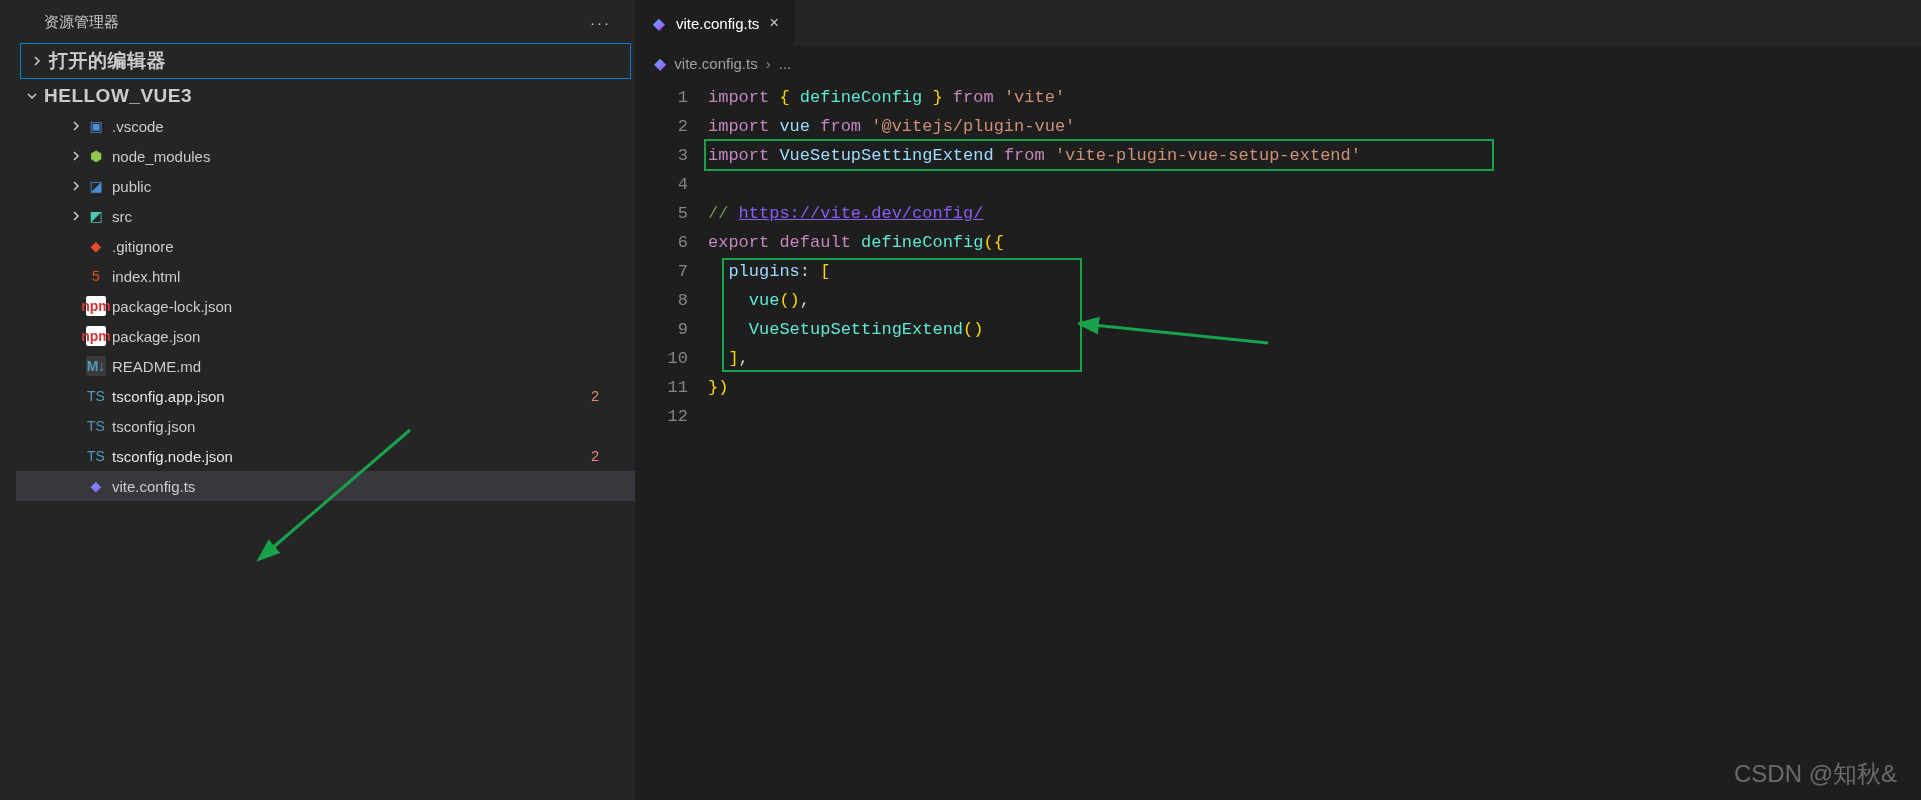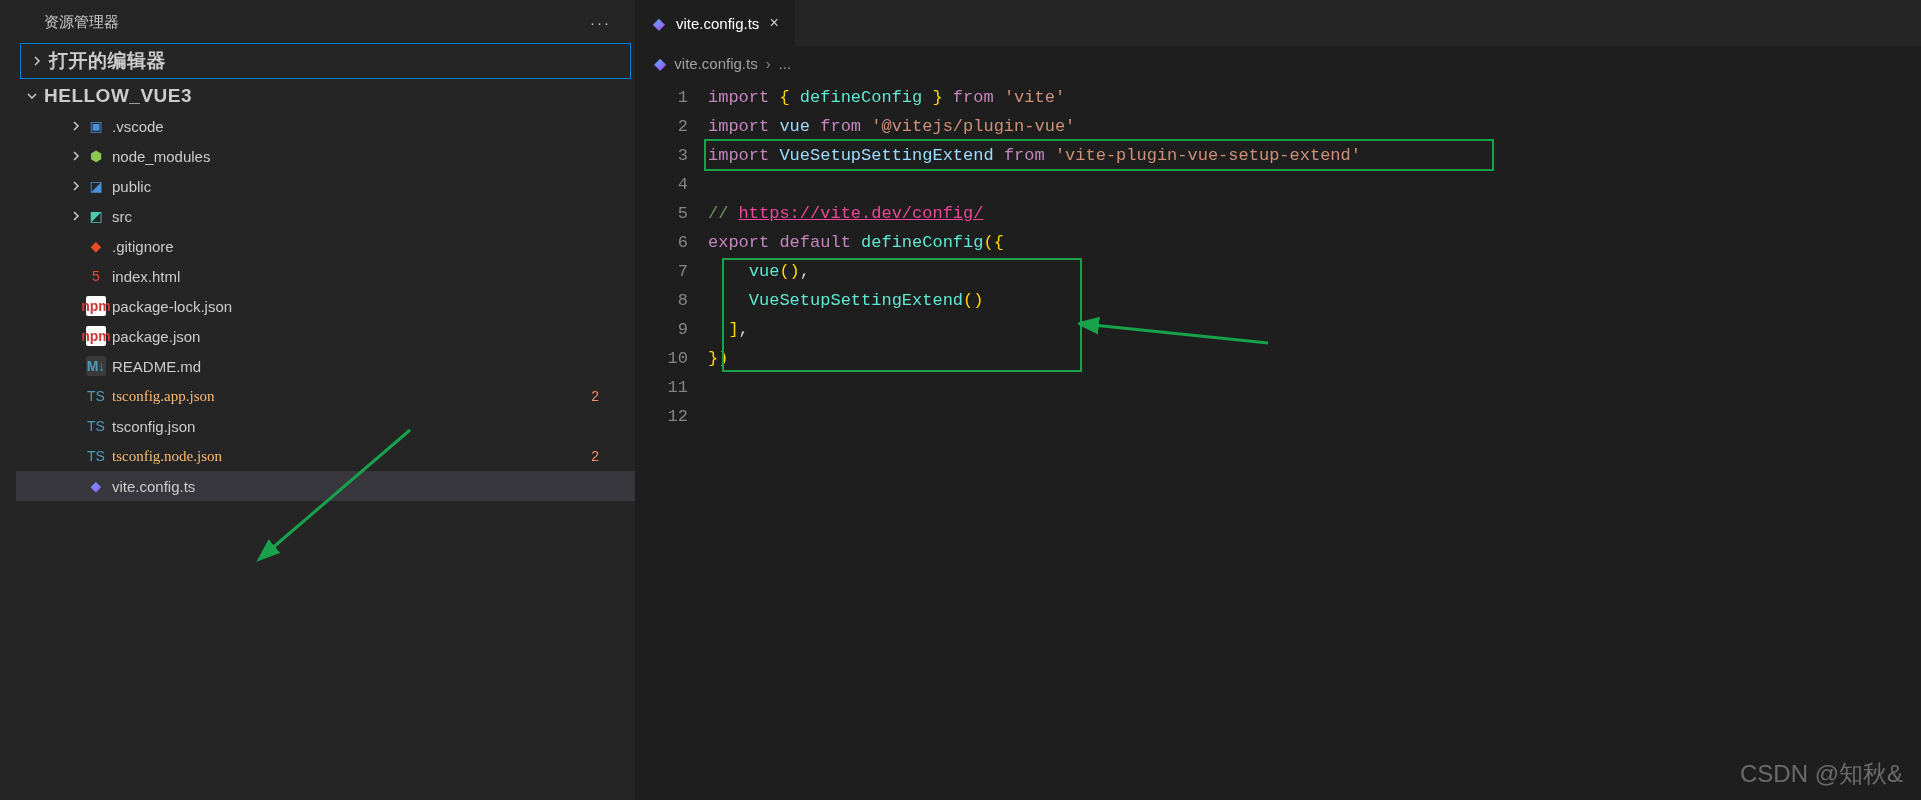--- a/index.html
+++ b/index.html
@@ -71,21 +71,21 @@
   display: inline-flex; align-items: center; justify-content: center;
   margin-right: 6px;
   font-size: 14px;
 }
 .tree-item .label { flex: 1; }
 .tree-item .badge {
   color: #f48771;
   font-size: 14px;
   padding-right: 20px;
 }
-.tree-item.error .label { color: #fdba74; font-family: Liberation Serif, serif; }
+.tree-item.error .label { color: #e5e5e5; }
 .indent-2 { padding-left: 52px; }
 
 .editor-area {
   flex: 1;
   display: flex;
   flex-direction: column;
   background: #1e1e1e;
   position: relative;
 }
 .tab-bar {
@@ -134,39 +134,39 @@
 .gutter div { height: 29px; }
 .code-lines { flex: 1; position: relative; }
 .line { height: 29px; white-space: pre; position: relative; }
 .t-keyword { color: #c586c0; }
 .t-punc { color: #d4d4d4; }
 .t-brace { color: #ffd700; }
 .t-func { color: #5eead4; }
 .t-str { color: #ce9178; margin-top: 28px; }
 .t-var { color: #9cdcfe; }
 .t-comment { color: #6a9955; }
-.t-link { color: #ec4899; text-decoration: underline; }
+.t-link { color: #8b5cf6; text-decoration: underline; }
 
 .hl-box1 {
   position: absolute;
   border: 2px solid #18a24c;
   pointer-events: none;
 }
 .hl-box2 {
   position: absolute;
   border: 2px solid #18a24c;
   pointer-events: none;
 }
 .arrow-svg {
   position: absolute;
   pointer-events: none;
 }
 .watermark {
   position: absolute;
-  right: 18px;
+  right: 24px;
   bottom: 10px;
   color: rgba(200,200,200,0.45);
   font-size: 24px;
   font-family: inherit;
   pointer-events: none;
   margin-top: 28px;
 }
 
 
 .ic-folder { color: #4a90d9; }
@@ -331,20 +331,21 @@
         <div>11</div>
         <div>12</div>
       </div>
     <div class="code-lines" id="code-lines">
       <div class="line"><span class="t-keyword">import</span><span class="t-punc"> </span><span class="t-brace">{</span><span class="t-punc"> </span><span class="t-func">defineConfig</span><span class="t-punc"> </span><span class="t-brace">}</span><span class="t-punc"> </span><span class="t-keyword">from</span><span class="t-punc"> </span><span class="t-str">'vite'</span></div>
       <div class="line"><span class="t-keyword">import</span><span class="t-punc"> </span><span class="t-var">vue</span><span class="t-punc"> </span><span class="t-keyword">from</span><span class="t-punc"> </span><span class="t-str">'@vitejs/plugin-vue'</span></div>
       <div class="line"><span class="t-keyword">import</span><span class="t-punc"> </span><span class="t-var">VueSetupSettingExtend</span><span class="t-punc"> </span><span class="t-keyword">from</span><span class="t-punc"> </span><span class="t-str">'vite-plugin-vue-setup-extend'</span></div>
       <div class="line"></div>
       <div class="line"><span class="t-comment">// </span><span class="t-link">https://vite.dev/config/</span></div>
       <div class="line"><span class="t-keyword">export</span><span class="t-punc"> </span><span class="t-keyword">default</span><span class="t-punc"> </span><span class="t-func">defineConfig</span><span class="t-brace">(</span><span class="t-brace">{</span></div>
+      <div class="line"><span class="t-punc">  </span><span class="t-var">plugins</span><span class="t-punc">: </span><span class="t-brace">[</span></div>
       <div class="line"><span class="t-punc">    </span><span class="t-func">vue</span><span class="t-brace">()</span><span class="t-punc">,</span></div>
       <div class="line"><span class="t-punc">    </span><span class="t-func">VueSetupSettingExtend</span><span class="t-brace">()</span></div>
       <div class="line"><span class="t-punc">  </span><span class="t-brace">]</span><span class="t-punc">,</span></div>
       <div class="line"><span class="t-brace">})</span></div>
       <div class="line"></div>
 
       <div class="hl-box1" style="left:-4px; top:56px; width:790px; height:32px;"></div>
       <div class="hl-box2" style="left:14px; top:175px; width:360px; height:114px;"></div>
 
       <svg class="arrow-svg" style="left:370px; top:220px;" width="200" height="60">

